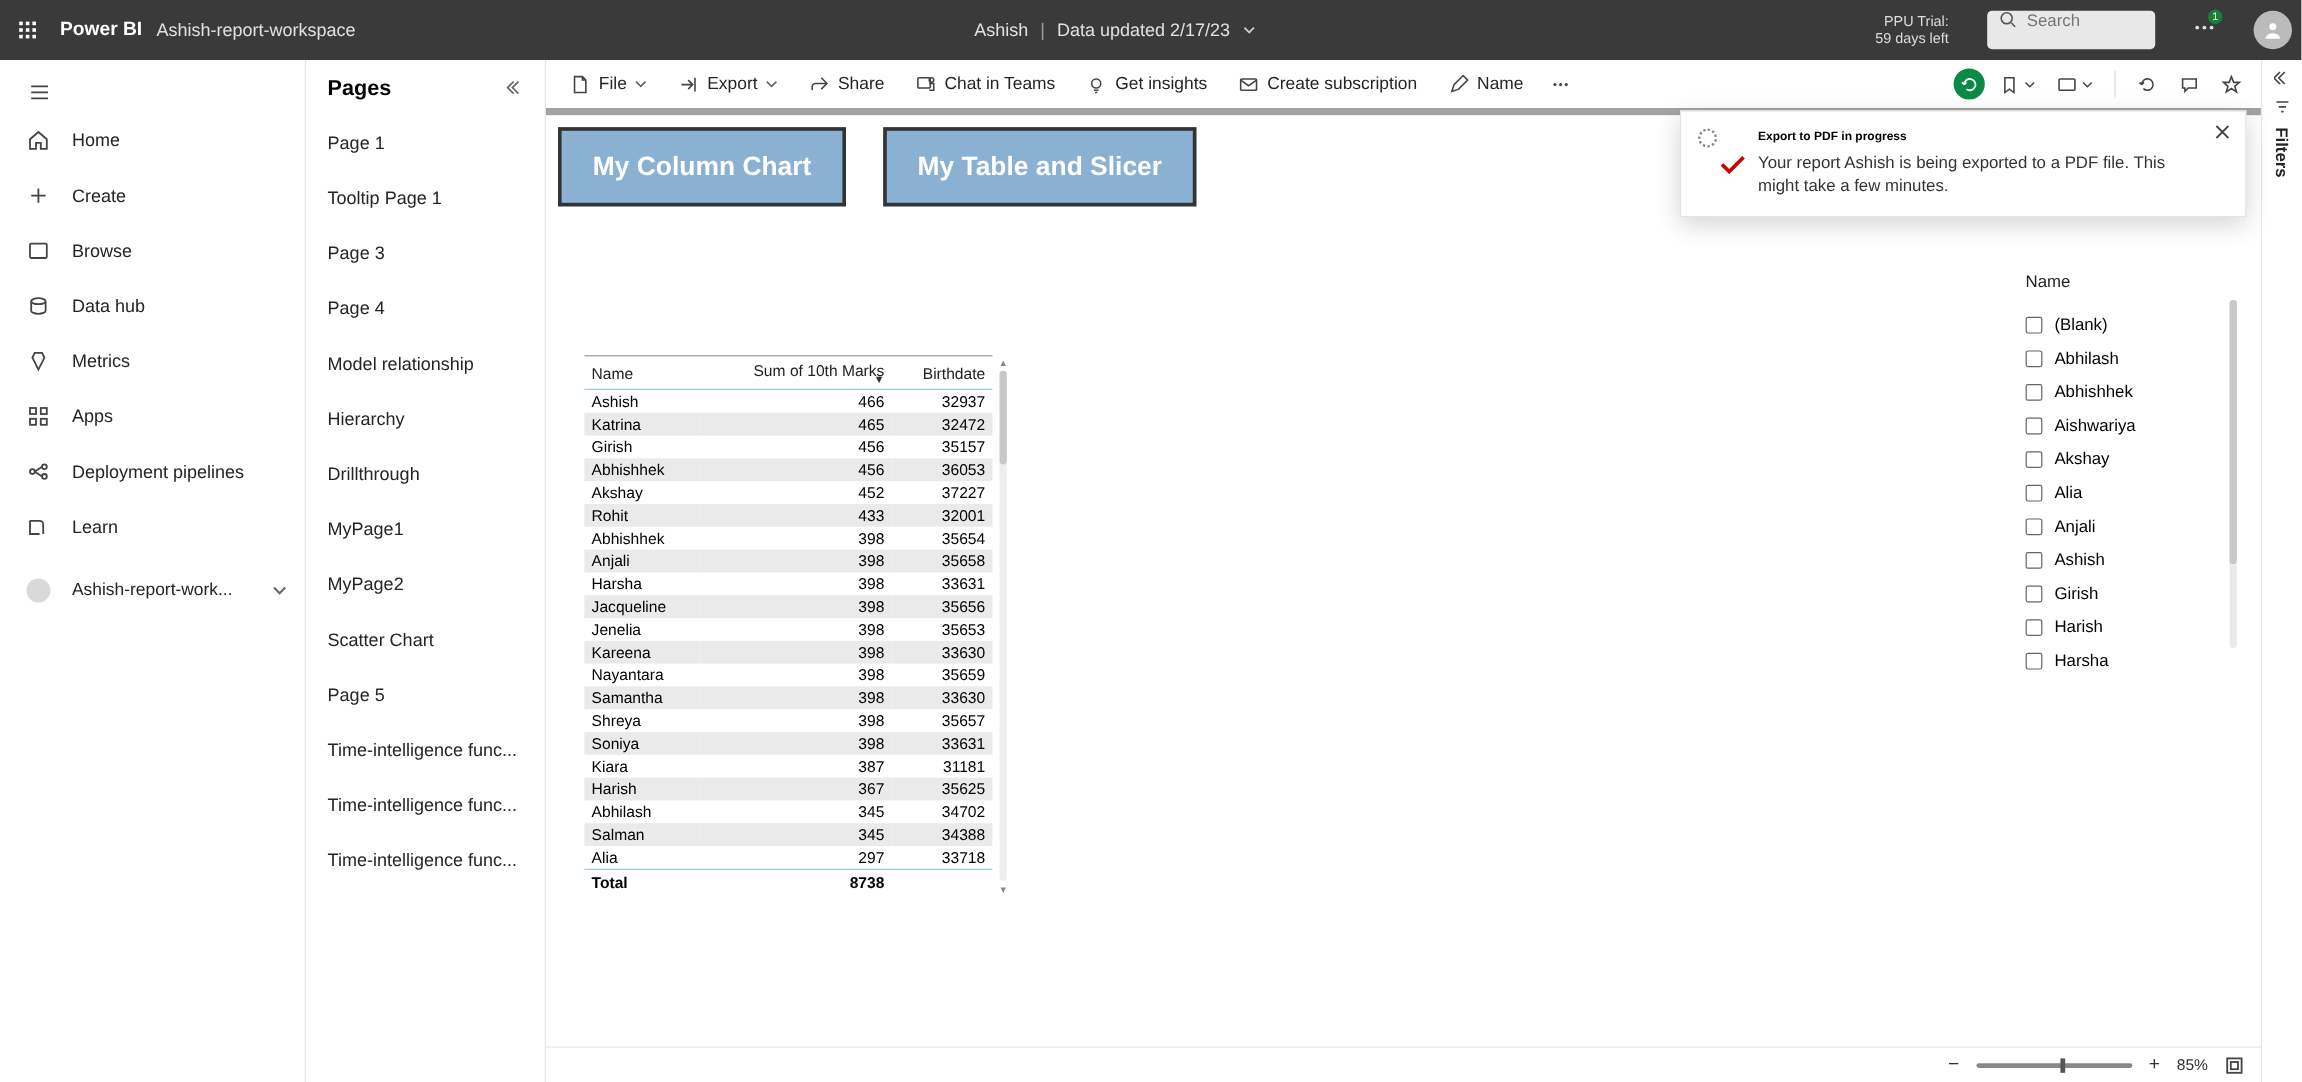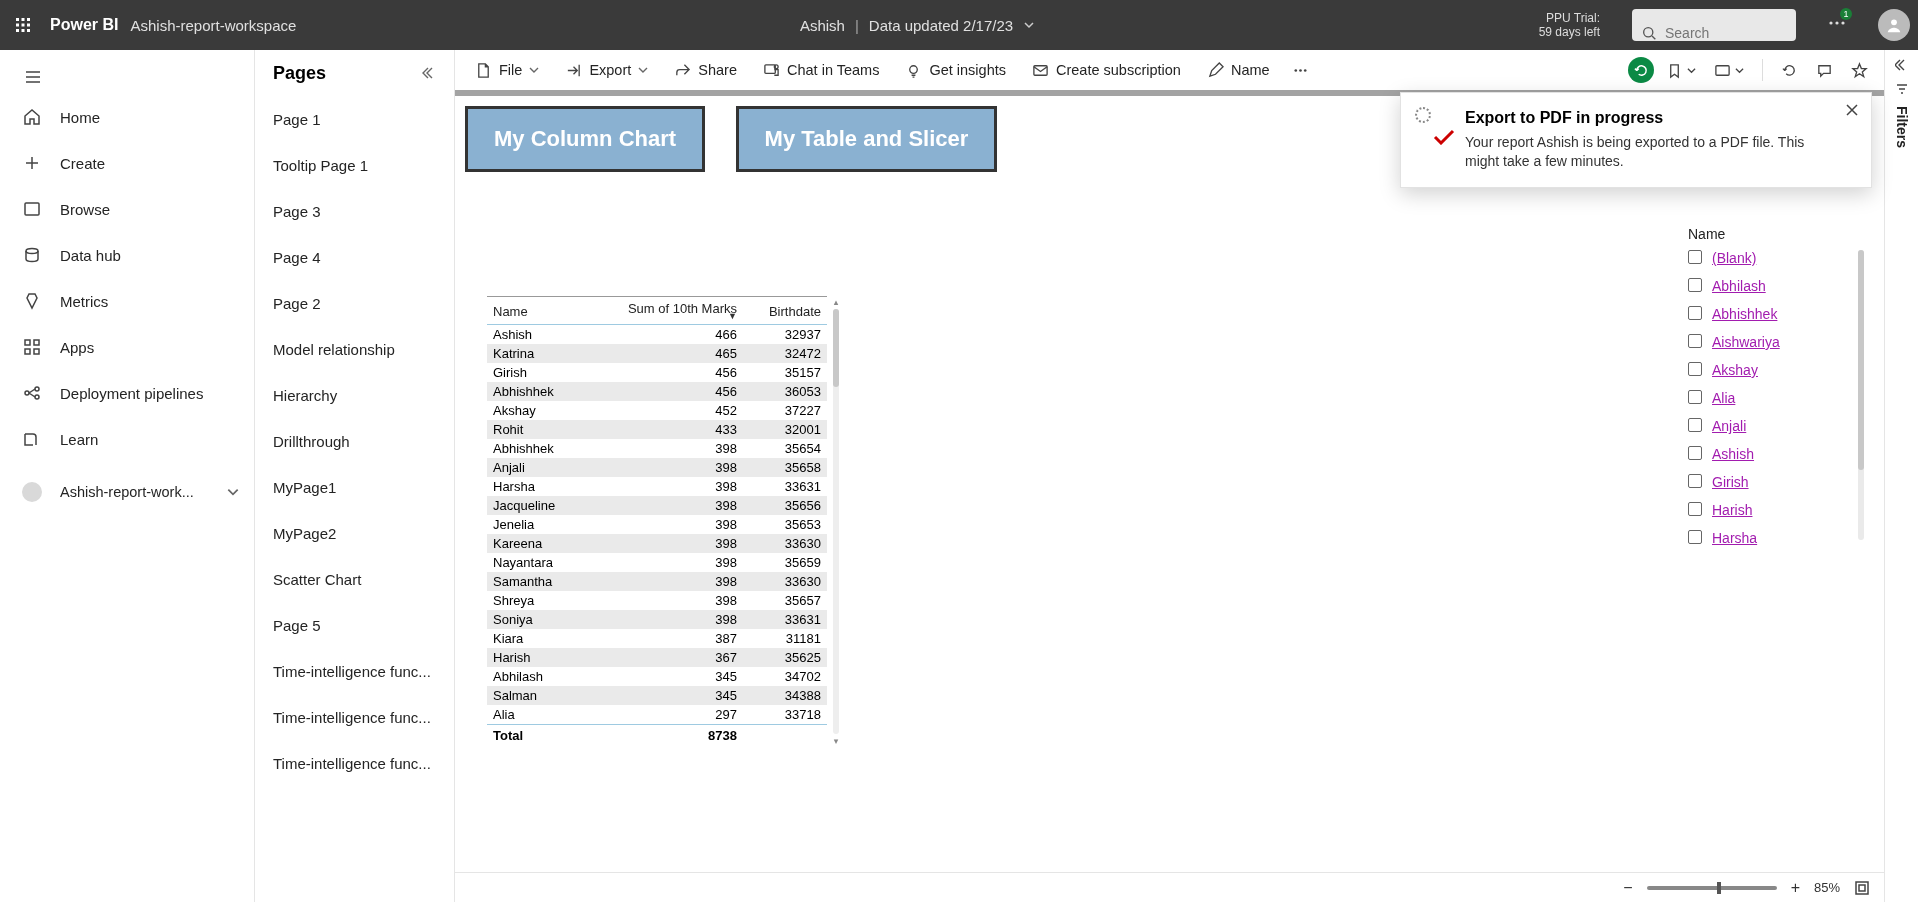--- a/index.html
+++ b/index.html
@@ -11,21 +11,21 @@
 .top-bar .left { display: flex; align-items: center; gap: 12px; }
 .app-launcher { width: 30px; height: 30px; display: flex; align-items: center; justify-content: center; cursor: pointer; }
 .app-launcher svg { width: 16px; height: 16px; fill: #fff; }
 .brand { font-weight: 600; font-size: 16px; }
 .workspace-name { font-size: 15px; color: #e0e0e0; }
 .top-bar .center { flex: 1; display: flex; justify-content: center; align-items: center; gap: 10px; color: #e0e0e0; font-size: 15px; }
 .top-bar .center .divider { opacity: .6; }
 .chev-down { width: 12px; height: 12px; }
 .top-bar .right { display: flex; align-items: center; gap: 32px; }
 .trial-info { text-align: right; font-size: 12px; line-height: 1.2; color: #ddd; }
-.search-box { width: 164px; height: 32px; background: #e8e8e8; border-radius: 4px; display: flex; align-items: flex-end; padding: 0 10px; gap: 8px; color: #555; }
+.search-box { width: 140px; height: 32px; background: #e8e8e8; border-radius: 4px; display: flex; align-items: flex-start; padding: 0 10px; gap: 8px; color: #555; }
 .search-box input { border: none; background: transparent; outline: none; font-size: 14px; width: 80px; color: #555; }
 .tb-icon { width: 18px; height: 18px; fill: #ddd; cursor: pointer; }
 .notif-badge { position: relative; }
 .notif-badge::after { content: "1"; position: absolute; top: -6px; right: -6px; background: #1a7f37; color: #fff; font-size: 9px; width: 12px; height: 12px; border-radius: 50%; display: flex; align-items: center; justify-content: center; }
 .avatar { width: 32px; height: 32px; border-radius: 50%; background: #bbb; display: flex; align-items: center; justify-content: center; }
 
 
 .main { flex: 1; display: flex; min-height: 0; }
 
 
@@ -73,28 +73,28 @@
 .table-visual tbody tr:nth-child(even) { background: #eaeaea; }
 .table-visual tfoot td { font-weight: 600; padding: 3px 6px; border-top: 1px solid #9ecae1; }
 .tv-scroll { position: absolute; right: -15px; top: 0; bottom: 0; width: 12px; display: flex; flex-direction: column; justify-content: space-between; align-items: center; color: #888; }
 .tv-scroll .track { flex: 1; width: 6px; background: #eee; margin: 2px 0; border-radius: 3px; position: relative; }
 .tv-scroll .thumb { position: absolute; top: 0; width: 6px; height: 78px; background: #c8c8c8; border-radius: 3px; }
 
 
 .slicer { position: absolute; top: 130px; right: 36px; width: 160px; }
 .slicer-title { font-size: 14px; margin-bottom: 8px; color: #222; }
 .slicer-body { position: relative; }
-.slicer-item { display: flex; align-items: flex-start; gap: 10px; height: 28px; font-size: 14px; color: #a21caf; text-decoration: underline; }
+.slicer-item { display: flex; align-items: flex-end; gap: 10px; height: 28px; font-size: 14px; color: #000000; }
 .slicer-item .cb { width: 14px; height: 14px; border: 1.4px solid #666; border-radius: 2px; }
 .sl-scroll { position: absolute; top: 0; right: -16px; width: 6px; height: 290px; background: #eaeaea; border-radius: 3px; }
 .sl-scroll .th { width: 6px; height: 220px; background: #c8c8c8; border-radius: 3px; }
 
 
 .toast { position: absolute; top: 42px; right: 12px; width: 472px; background: #fff; border: 1px solid #e2e2e2; box-shadow: 0 6px 20px rgba(0,0,0,.18); padding: 16px 44px 16px 64px; z-index: 20; }
-.toast .title { font-weight: 600; font-size: 16px; margin-bottom: 6px; }
+.toast .title { font-weight: 600; font-size: 10px; margin-bottom: 6px; }
 .toast .body { font-size: 14px; color: #333; line-height: 1.35; }
 .toast .spin { position: absolute; left: 14px; top: 14px; width: 16px; height: 16px; border: 2px dotted #888; border-radius: 50%; }
 .toast .check { position: absolute; left: 32px; top: 36px; width: 22px; height: 16px; }
 .toast .check svg { stroke: #c00; stroke-width: 3; fill: none; width: 22px; height: 16px; }
 .toast .close { position: absolute; top: 10px; right: 12px; width: 14px; height: 14px; cursor: pointer; }
 .toast .close svg { width: 14px; height: 14px; stroke: #444; stroke-width: 1.5; }
 
 
 .filters-rail { width: 34px; border-left: 1px solid #e5e5e5; display: flex; flex-direction: column; align-items: center; padding-top: 8px; gap: 10px; }
 .filters-rail svg { width: 14px; height: 14px; stroke: #444; fill: none; stroke-width: 1.4; }
@@ -241,21 +241,20 @@
       <span>Pages</span>
       <svg viewBox="0 0 16 16">
           <path d="M10 3 L5 8 L10 13 M6 3 L1 8 L6 13" stroke="#666" fill="none" stroke-width="1.4"></path>
         </svg>
     </div>
     <div class="pages-list" id="pages-list">
         <div class="page-item">Page 1</div>
         <div class="page-item">Tooltip Page 1</div>
         <div class="page-item">Page 3</div>
         <div class="page-item">Page 4</div>
-        <div class="page-item">Page 2</div>
         <div class="page-item">Model relationship</div>
         <div class="page-item">Hierarchy</div>
         <div class="page-item">Drillthrough</div>
         <div class="page-item">MyPage1</div>
         <div class="page-item">MyPage2</div>
         <div class="page-item">Scatter Chart</div>
         <div class="page-item">Page 5</div>
         <div class="page-item">Time-intelligence func...</div>
         <div class="page-item">Time-intelligence func...</div>
         <div class="page-item">Time-intelligence func...</div>

